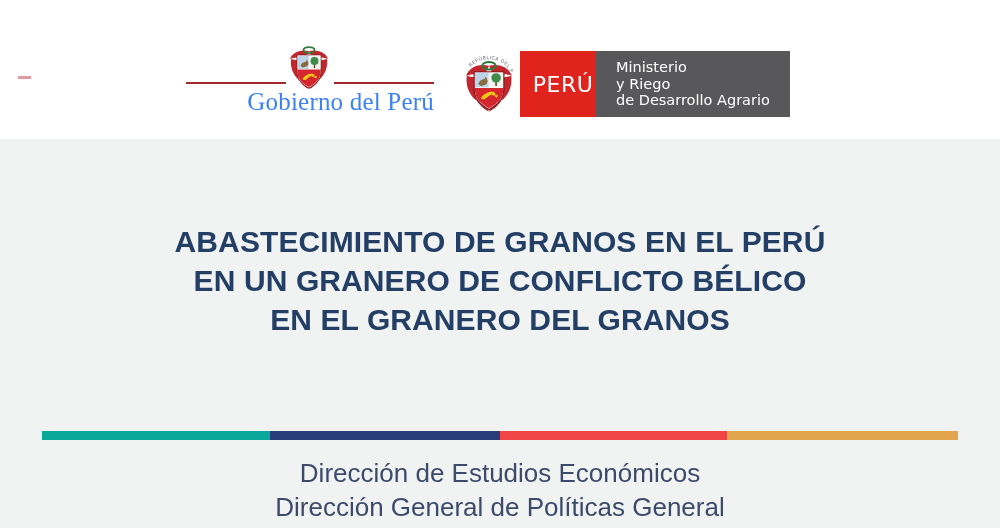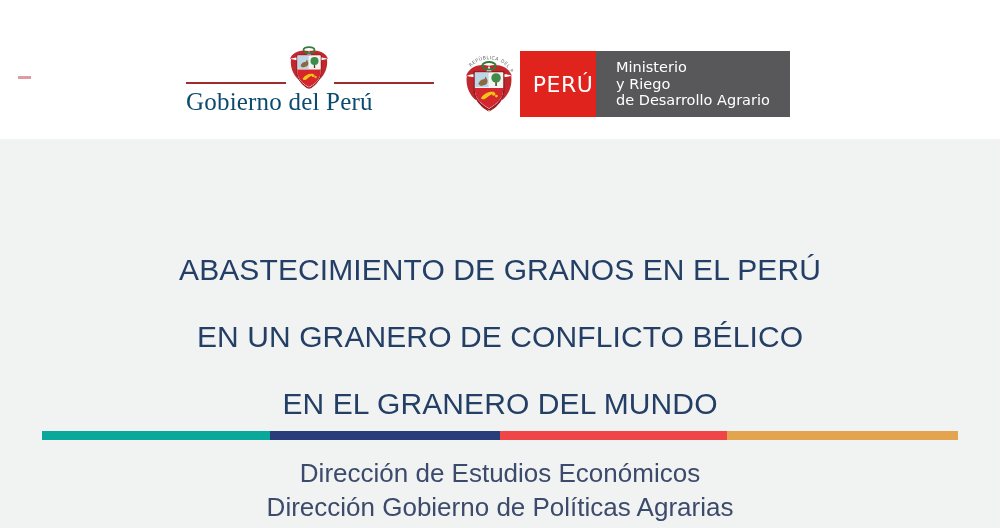--- a/index.html
+++ b/index.html
@@ -71,24 +71,24 @@
     left: 100px;
     top: 0px;
     width: 46px;
     height: 52px;
   }
   .gob-title {
     position: absolute;
     left: 0;
     top: 44px;
     width: 248px;
-    text-align: left;
+    text-align: right;
     font-family: "Liberation Serif", serif;
     font-size: 25px;
-    color: #0c4a6e;
+    color: #3b82f6;
     letter-spacing: 0.2px;
     white-space: nowrap;
   }
 
   
   .min-logo {
     position: absolute;
     left: 458px;
     top: 51px;
     height: 66px;
@@ -135,26 +135,25 @@
   
   .title-block {
     position: absolute;
     left: 0;
     top: 222px;
     width: 1000px;
     text-align: center;
   }
   .title-block .tline {
     font-size: 30px;
-    font-weight: normal;
+    font-weight: bold;
     color: #243f66;
     line-height: 39px;
     letter-spacing: 0.1px;
     white-space: nowrap;
-    margin-top: 28px;
   }
 
   
   .colorbar {
     position: absolute;
     left: 42px;
     top: 431px;
     width: 916px;
     height: 9px;
     display: flex;
@@ -262,28 +261,28 @@
           <div>de Desarrollo Agrario</div>
         </div>
       </div>
 
     </div>
   </div>
 
   <div class="title-block">
     <div class="tline" style="color: rgb(36, 63, 102);">ABASTECIMIENTO DE GRANOS EN EL PERÚ</div>
     <div class="tline" style="color: rgb(36, 63, 102);">EN UN GRANERO DE CONFLICTO BÉLICO</div>
-    <div class="tline" style="color: rgb(36, 63, 102);">EN EL GRANERO DEL MUNDO</div>
+    <div class="tline" style="color: rgb(36, 63, 102);">EN EL GRANERO DEL GRANOS</div>
   </div>
 
   <div class="colorbar">
     <div class="seg" style="background: rgb(10, 168, 154); width: 24.9%;"></div>
     <div class="seg" style="background: rgb(40, 61, 122); width: 25.1%;"></div>
     <div class="seg" style="background: rgb(239, 69, 70); width: 24.8%;"></div>
     <div class="seg" style="background: rgb(227, 164, 80); width: 25.2%;"></div>
   </div>
 
   <div class="footer">
     <div class="fline" style="color: rgb(60, 74, 107);">Dirección de Estudios Económicos</div>
-    <div class="fline" style="color: rgb(60, 74, 107);">Dirección Gobierno de Políticas Agrarias</div>
+    <div class="fline" style="color: rgb(60, 74, 107);">Dirección General de Políticas General</div>
   </div>
 
 </div>
 
 </body></html>

